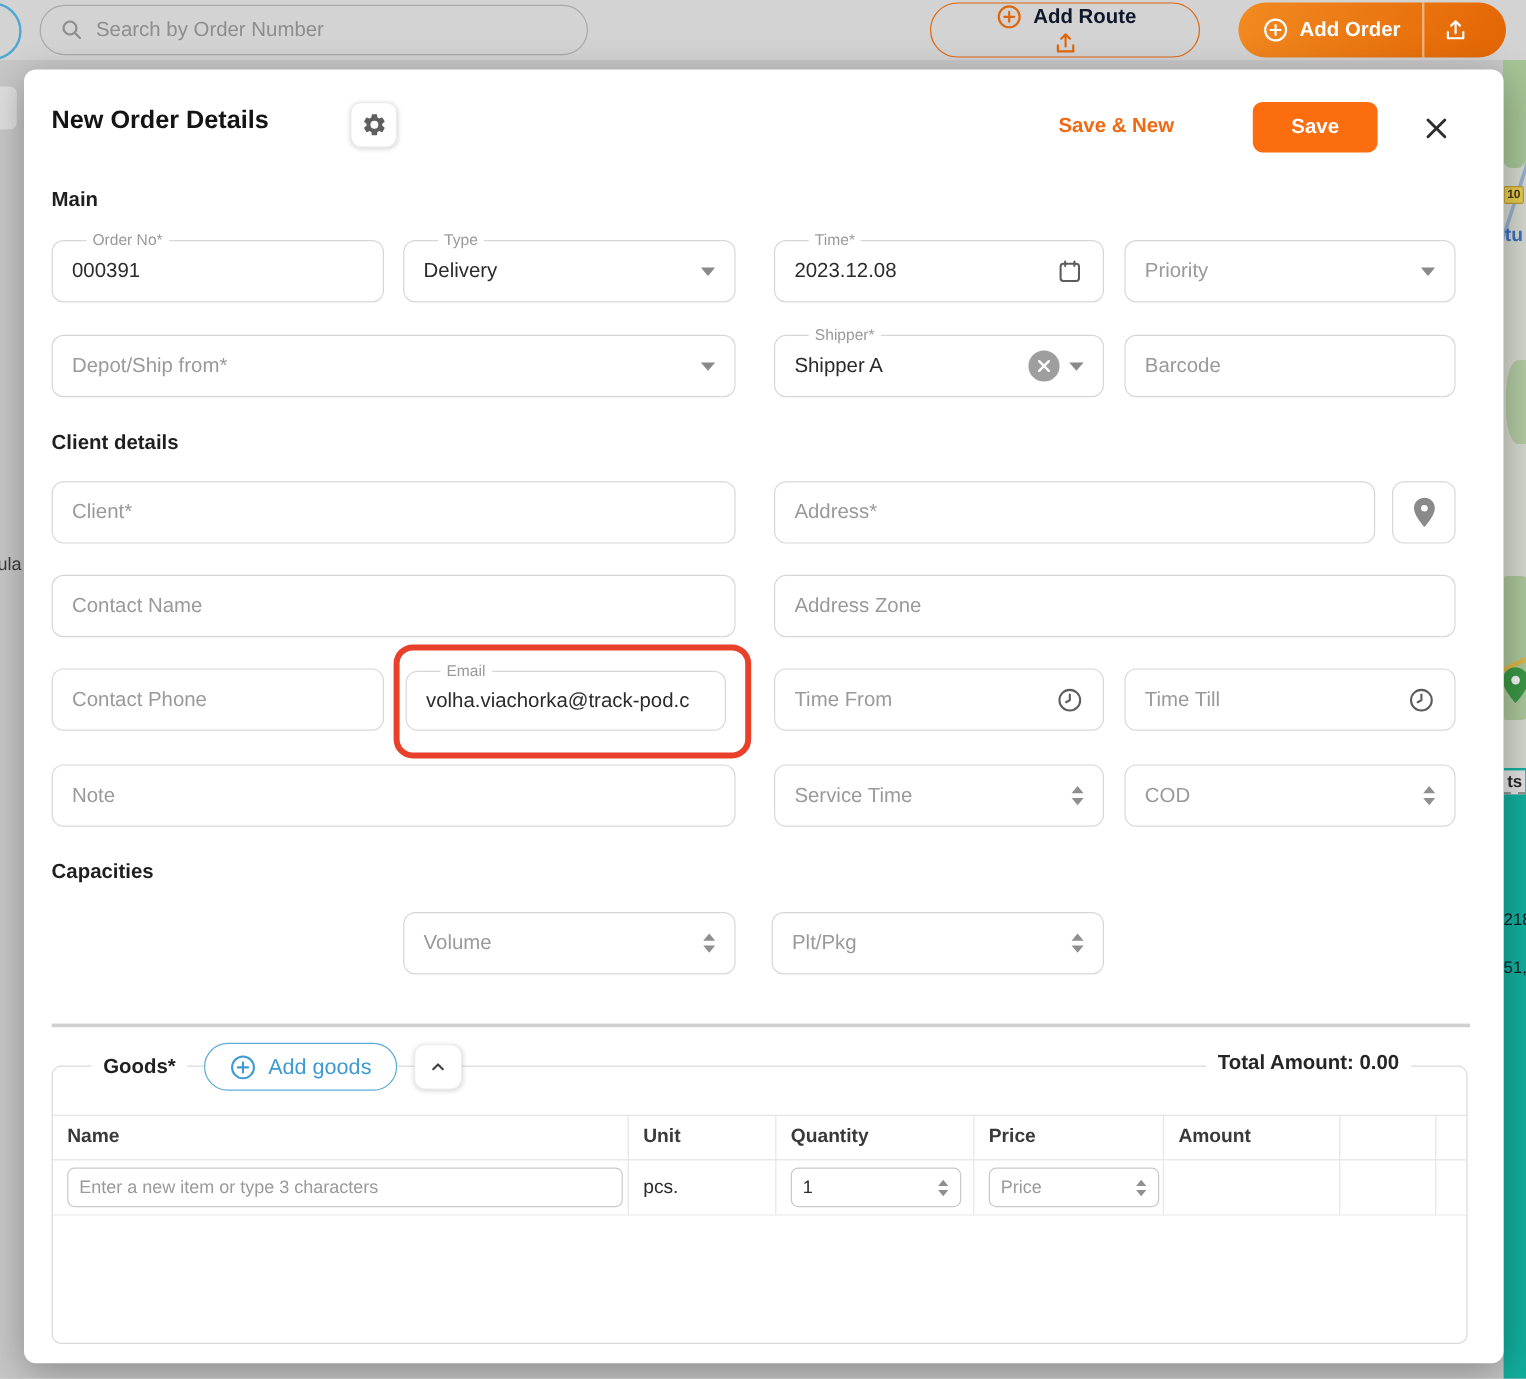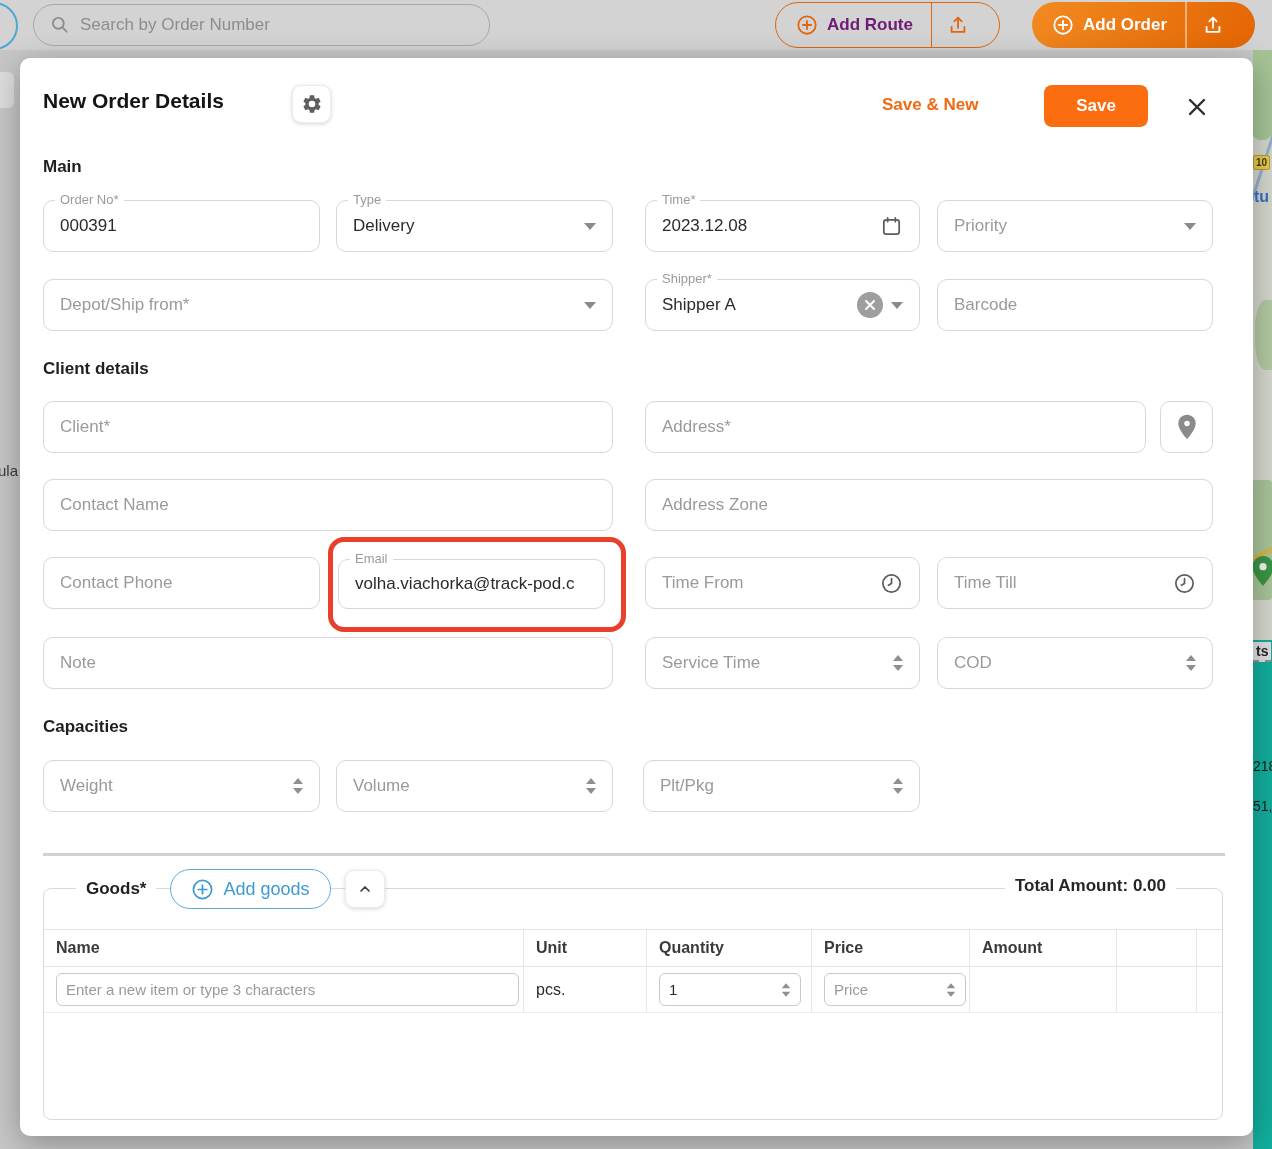--- a/index.html
+++ b/index.html
@@ -12,21 +12,21 @@
   .partial-circle { position:absolute; left:-30px; top:2px; width:48px; height:48px; border-radius:50%;
     border:2px solid #4ea7d4; }
   .search-pill { position:absolute; left:33px; top:4px; width:457px; height:42px; border:1.5px solid #a9a9a9;
     border-radius:22px; display:flex; align-items:center; gap:10px; padding:0 16px; color:#8d8d8d; }
   .search-pill input { flex:1; font-size:17px; color:#555; }
   .search-pill input::placeholder { color:#8d8d8d; }
   .btn-split { position:absolute; top:2px; height:46px; border-radius:24px; display:flex; align-items:center; font-weight:bold; font-size:17px; }
   .btn-split .main-seg { display:flex; align-items:center; gap:9px; padding:0 18px 0 20px; height:100%; }
   .btn-split .divider { width:1.5px; height:100%; }
   .btn-split .up-seg { width:52px; height:100%; display:flex; align-items:center; justify-content:center; }
-  .add-route { left:775px; width:225px; border:1.5px solid #df670d; color:#701a75; }
+  .add-route { left:775px; width:225px; border:1.5px solid #df670d; color:#0f172a;flex-direction:column; }
   .add-route .divider { background:#df670d; }
   .add-order { left:1032px; width:223px; background:linear-gradient(120deg,#f28a21 0%,#e36503 100%); color:#fdfdfd; }
   .add-order .divider { background:rgba(255,255,255,.45); }
 
   .left-strip { position:absolute; left:0; top:50px; width:20px; height:1099px; background:#c7c7c7; overflow:hidden; }
   .left-frag-box { position:absolute; left:0; top:22px; width:14px; height:36px; background:#dedede; border-radius:0 6px 6px 0; }
   .left-frag-text { position:absolute; left:-2px; top:412px; font-size:15px; color:#3c3c3c; }
 
   .map-strip { position:absolute; left:1253px; top:50px; width:19px; height:1099px; overflow:hidden; background:#14b8a6; }
   .map-area { position:absolute; left:0; top:0; width:19px; height:590px; background:#e0e3d8; overflow:hidden; }
@@ -53,21 +53,21 @@
   .gear-btn { left:272px; top:27px; width:39px; height:38px; }
   .save-new { position:absolute; left:862px; top:37px; font-size:17px; font-weight:bold; color:#f06a13; cursor:pointer; }
   .save-btn { position:absolute; left:1024px; top:27px; width:104px; height:42px; background:#fb6d0e; border:none;
     border-radius:8px; color:#fff; font-size:17px; font-weight:bold; cursor:pointer; }
   .close-x { position:absolute; left:1163px; top:35px; width:28px; height:28px; display:flex; align-items:center; justify-content:center; cursor:pointer; }
 
   .section-label { position:absolute; left:23px; font-size:17px; font-weight:bold; color:#1f1f1f; }
 
   .field { position:absolute; height:52px; border:1px solid #d7d7d7; border-radius:10px; background:#fff;
     display:flex; align-items:center; gap:8px; padding:0 16px; }
-  .field .flabel { position:absolute; top:-9px; left:11px; font-size:13px; color:#9a9a9a; background:#fff; padding:0 5px; line-height:16px; }
+  .field .flabel { position:absolute; top:-9px; left:28px; font-size:13px; color:#9a9a9a; background:#fff; padding:0 5px; line-height:16px; }
   .field input { flex:1; min-width:0; font-size:17px; color:#2b2b2b; }
   .field input::placeholder { color:#9a9a9a; }
   .caret { width:0; height:0; border-left:6px solid transparent; border-right:6px solid transparent; border-top:7px solid #8a8a8a; flex:none; }
   .spinner { display:flex; flex-direction:column; align-items:center; gap:4px; flex:none; }
   .spinner i { display:block; width:0; height:0; border-left:5px solid transparent; border-right:5px solid transparent; }
   .spinner .up { border-bottom:6px solid #8f8f8f; }
   .spinner .dn { border-top:6px solid #8f8f8f; }
   .clear-circle { width:26px; height:26px; border-radius:50%; background:#9e9e9e; display:flex; align-items:center; justify-content:center; flex:none; cursor:pointer; }
   .pin-btn { left:1140px; top:343px; width:53px; height:52px; }
 
@@ -287,27 +287,20 @@
   <div class="field" style="left:917px; top:579px; width:276px">
     <input placeholder="COD" style="">
     <span class="spinner">
         <i class="up"></i>
         <i class="dn"></i>
       </span>
   </div>
 
   <div class="section-label" style="top:659px">Capacities</div>
 
-  <div class="field" style="left:23px; top:702px; width:277px">
-    <input placeholder="Weight" style="">
-    <span class="spinner">
-        <i class="up"></i>
-        <i class="dn"></i>
-      </span>
-  </div>
   <div class="field" style="left:316px; top:702px; width:277px">
     <input placeholder="Volume" style="">
     <span class="spinner">
         <i class="up"></i>
         <i class="dn"></i>
       </span>
   </div>
   <div class="field" style="left:623px; top:702px; width:277px">
     <input placeholder="Plt/Pkg" style="">
     <span class="spinner">

